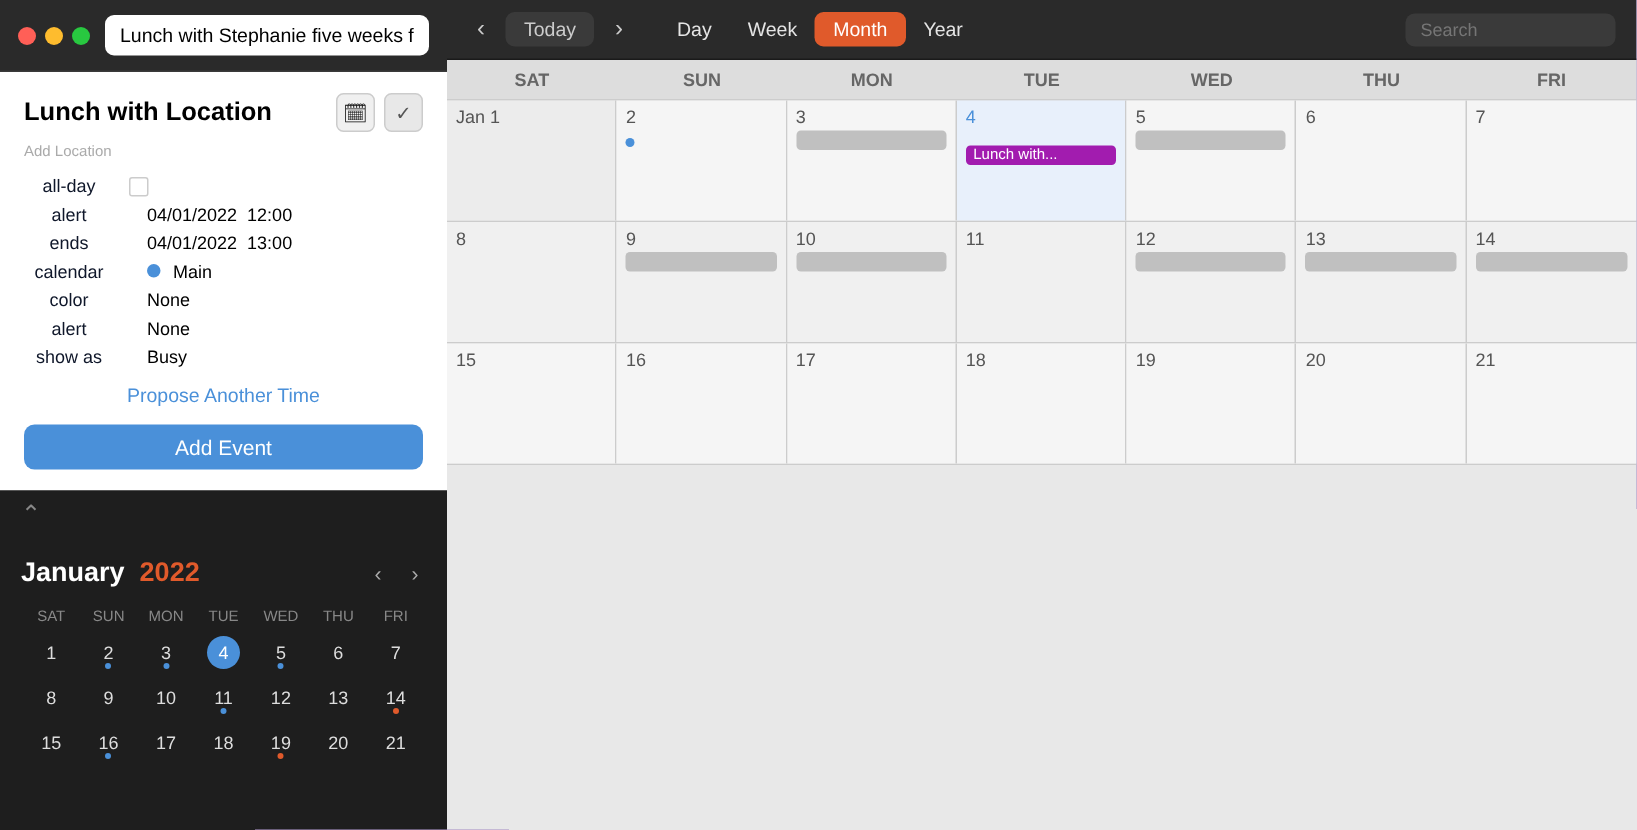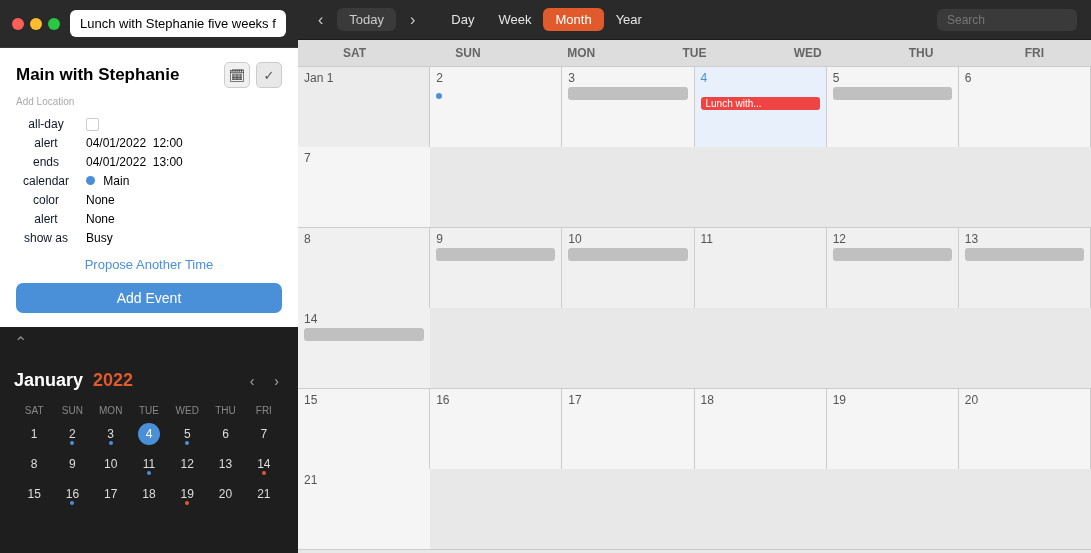--- a/index.html
+++ b/index.html
@@ -105,20 +105,21 @@
     }
     .form-label {
       color: #0f172a;
       text-align: center;
       padding-right: 10px;
       font-size: 12px;
     }
     .form-value {
       color: #000;
       font-size: 12px;
+      margin-left: 12px;
     }
     .checkbox-allday {
       width: 13px; height: 13px;
       border: 1px solid #ccc;
       border-radius: 2px;
       background: #fff;
     }
     .calendar-dot {
       display: inline-block;
       width: 9px; height: 9px;
@@ -303,21 +304,21 @@
     .cal-header-cell {
       text-align: center;
       padding: 6px 0;
       font-size: 12px;
       font-weight: 600;
       color: #666;
       text-transform: uppercase;
     }
     .cal-week {
       display: grid;
-      grid-template-columns: repeat(6, 1fr);
+      grid-template-columns: repeat(7, 1fr);
       border-bottom: 1px solid #ccc;
     }
     .cal-day {
       border-right: 1px solid #ccc;
       padding: 4px 6px;
       min-height: 80px;
       background: #f5f5f5;
       position: relative;
     }
     .cal-day:last-child { border-right: none; }
@@ -326,21 +327,21 @@
     }
     .cal-day-num {
       font-size: 12px;
       color: #555;
       margin-bottom: 2px;
     }
     .cal-day-num.today-num {
       color: #4a90d9;
     }
     .event-pill {
-      background: #ef4444;
+      background: #a21caf;
       color: #fff;
       font-size: 10px;
       border-radius: 3px;
       padding: 1px 5px;
       margin-bottom: 1px;
       white-space: nowrap;
       overflow: hidden;
       text-overflow: ellipsis;
       cursor: pointer;
       margin-top: 12px;
@@ -388,21 +389,21 @@
     <div class="traffic-lights">
       <div class="traffic-light tl-close"></div>
       <div class="traffic-light tl-min"></div>
       <div class="traffic-light tl-max"></div>
     </div>
     <input class="title-input" value="Lunch with Stephanie five weeks from Tuesday" style="">
   </div>
 
   <div class="event-form">
     <div class="event-title-row">
-      <span class="event-title-text">Main with Stephanie</span>
+      <span class="event-title-text">Lunch with Location</span>
       <div class="event-title-icons">
         <div class="icon-btn">
           <span>🗓</span>
         </div>
         <div class="icon-btn check">
           <span>✓</span>
         </div>
       </div>
     </div>
     <div class="add-location">Add Location</div>

